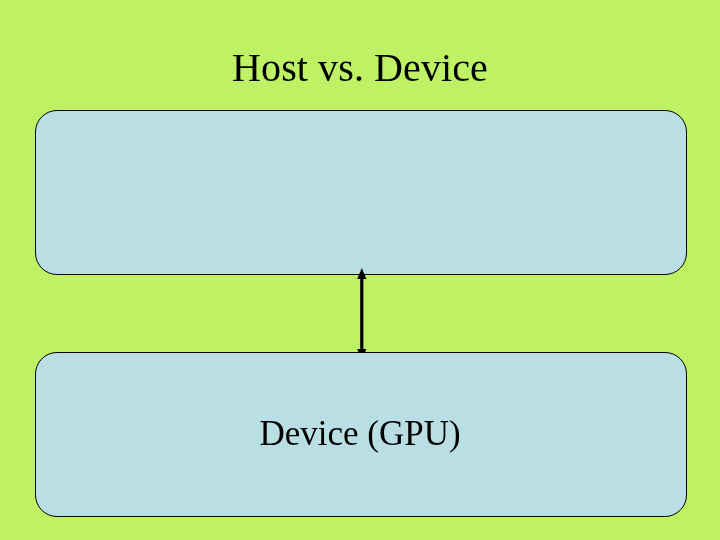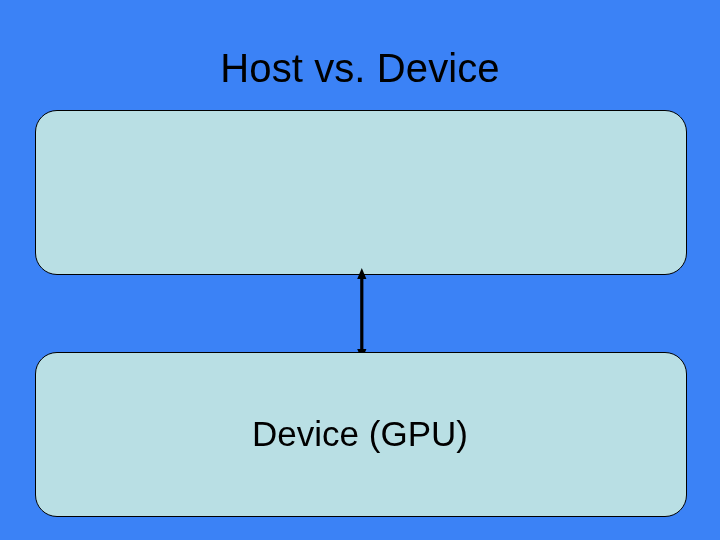--- a/index.html
+++ b/index.html
@@ -17,21 +17,22 @@
     color: #000000;
     -webkit-font-smoothing: antialiased;
   }
 
   #slide {
     position: absolute;
     left: 0;
     top: 0;
     width: 720px;
     height: 540px;
-    background: #3b82f6;
+    background: #bef264;
+    font-family: Liberation Serif, serif;
   }
 
   
   .slide-title {
     position: absolute;
     left: 0;
     top: 44px;
     width: 720px;
     text-align: center;
     font-size: 40px;

